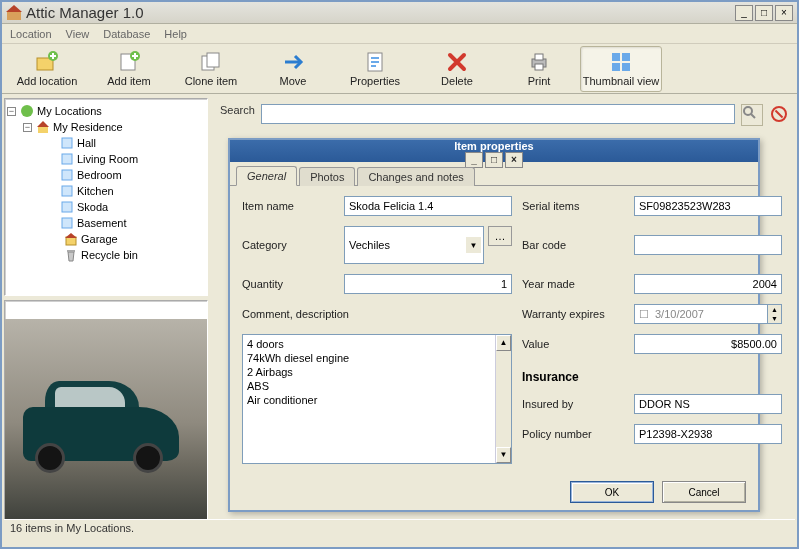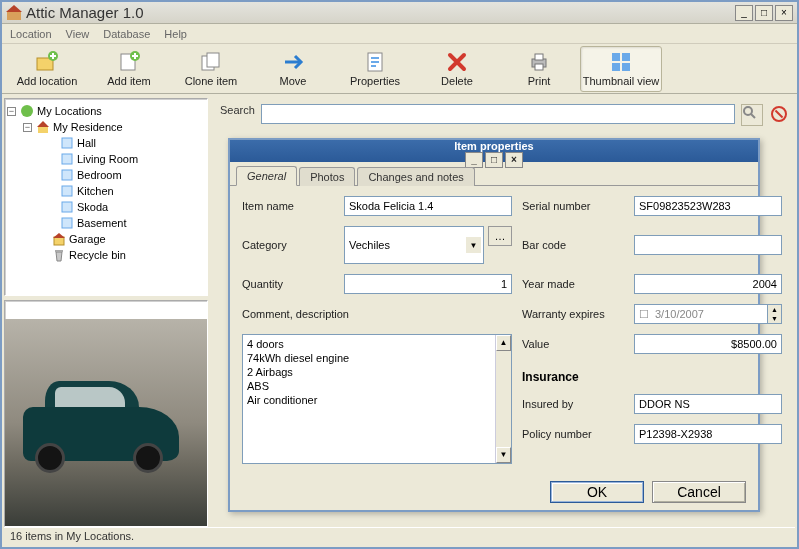--- a/index.html
+++ b/index.html
@@ -62,37 +62,37 @@
   .tree-row { display:flex; align-items:center; height:16px; white-space:nowrap; }
   .tree-row .exp {
     width:9px; height:9px; border:1px solid #888; margin-right:4px;
     display:flex; align-items:center; justify-content:center;
     font-size:9px; line-height:7px; color:#555; background:#fff;
   }
   .tree-row .noexp { width:13px; display:inline-block; }
   .tree-row .ticon2 { width:14px; height:14px; margin-right:3px; flex:0 0 14px; }
   .indent1 { padding-left:16px; }
   .indent2 { padding-left:40px; }
-  .indent2b { padding-left:32px; }
+  .indent2b { padding-left:44px; }
   .right-pane { flex:1; position:relative; padding:2px 2px 2px 4px; }
   .search-row {
     display:flex; align-items:flex-start; gap:6px; padding:6px 4px 6px 6px;
   }
   .search-row label { color:#333; }
   .search-input {
     flex:1; height:20px; border:1px solid #7f9db9; background:#fff; padding:0 4px;
   }
   .search-btn {
     width:22px; height:22px; border:1px solid #b8b49a; background:#ece9d8;
   }
   .search-cancel {
     width:20px; height:20px; display:flex; align-items:center; justify-content:center; color:#c33; font-weight:bold;
   }
   .status-bar {
-    position:absolute; bottom:0; left:2px; right:2px; height:20px;
+    position:absolute; bottom:0; left:2px; right:2px; height:28px;
     border-top:1px solid #fff; background:#ece9d8; padding:2px 6px;
     font-size:11px; color:#333;
   }
   
   .preview-art {
     position:absolute; bottom:0; left:0; right:0; top:18px;
     background:linear-gradient(#b7b3a9 0%, #8f8a7f 50%, #6d6a60 70%, #3a3d38 100%);
   }
   .car-body {
     position:absolute; left:18px; top:88px; width:156px; height:54px;
@@ -176,23 +176,23 @@
   }
   .comment-box .scroll {
     position:absolute; right:0; top:0; bottom:0; width:16px; background:#ece9d8; border-left:1px solid #ccd;
   }
   .comment-box .scroll .sb-btn { height:16px; background:#ece9d8; border:1px solid #fff; border-right-color:#888; border-bottom-color:#888; font-size:8px; text-align:center; line-height:14px;}
   .comment-content { padding:2px 4px; white-space:pre-line; line-height:14px; position:absolute; top:0; left:0; right:16px; }
   .modal-footer {
     height:36px; display:flex; justify-content:flex-end; align-items:center; gap:8px; padding:0 12px;
   }
   .dlg-btn {
-    width:94px; height:22px; border:1px solid #888; background:#ece9d8;
+    width:84px; height:22px; border:1px solid #888; background:#ece9d8;
     box-shadow:inset 1px 1px 0 #fff, inset -1px -1px 0 #b0afa0;
-    font-size:14px;
+    font-size:10px;
   }
   .dlg-btn.def { border:1px solid #2b5a98; box-shadow:0 0 0 1px #98b4da inset, inset 2px 2px 0 #fff; }
 
   
   svg { display:block; }
 </style>
 </head>
 <body>
 
 <div class="outer-border">
@@ -409,21 +409,21 @@
     <div class="tab-strip">
       <div class="tab active">General</div>
       <div class="tab inactive">Photos</div>
       <div class="tab inactive">Changes and notes</div>
     </div>
     <div class="modal-body">
       <div class="form-grid">
 
         <div class="lbl">Item name</div>
         <input class="txt" value="Skoda Felicia 1.4" style="">
-        <div class="lbl">Serial number</div>
+        <div class="lbl">Serial items</div>
         <input class="txt" value="SF09823523W283" style="">
 
         <div class="lbl">Category</div>
         <div class="select-wrap">
           <div class="select">
             <span>Vechiles</span>
             <span class="arrow">▼</span>
           </div>
           <div class="ellipsis-btn">…</div>
         </div>

